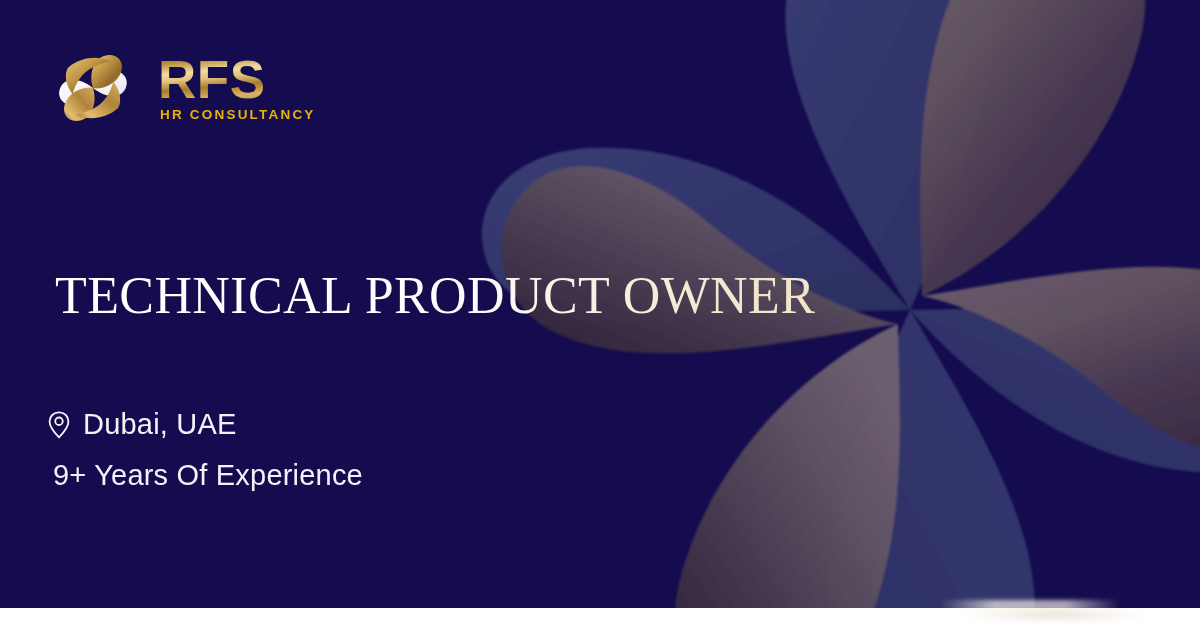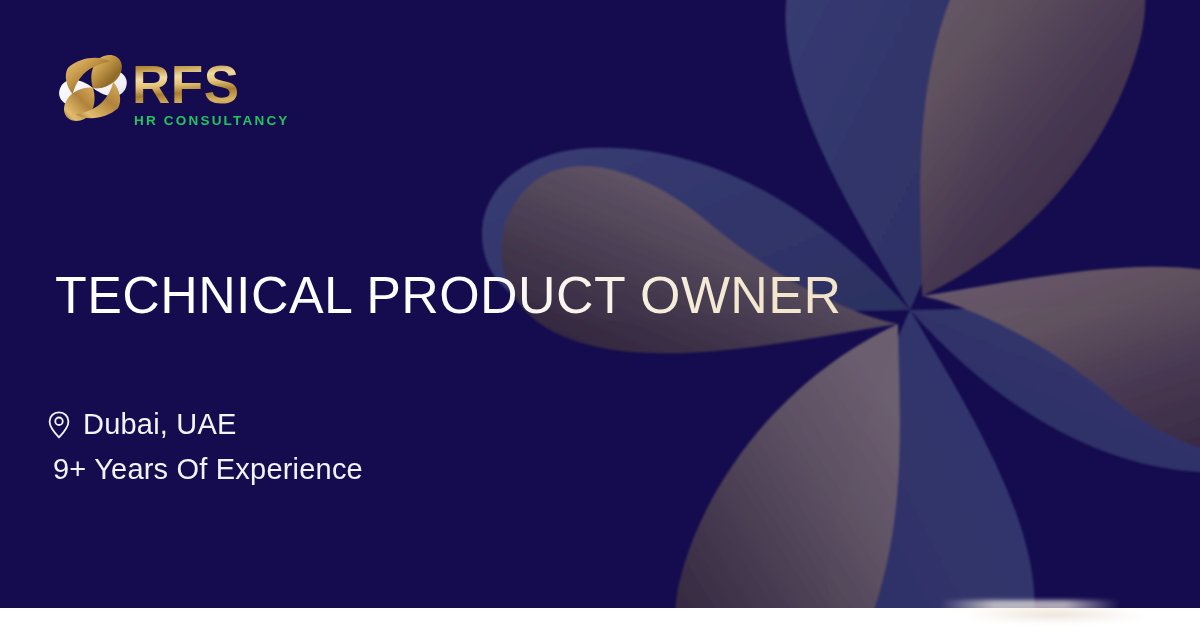--- a/index.html
+++ b/index.html
@@ -69,22 +69,22 @@
     filter: blur(2px);
     pointer-events: none;
   }
 
   
   #logo {
     position: absolute;
     left: 54px;
     top: 48px;
     display: flex;
-    align-items: flex-end;
-    gap: 0;
+    align-items: center;
+    gap: 26px;
   }
   #logo-mark { width: 78px; height: 80px; flex: none; }
   #logo-mark svg { display: block; width: 100%; height: 100%; }
   #logo-words {
     display: flex;
     flex-direction: column;
     align-items: flex-start;
     padding-top: 2px;
   }
   #logo-wordmark {
@@ -102,21 +102,21 @@
         #bb9341 100%);
     -webkit-background-clip: text;
     background-clip: text;
     color: transparent;
     -webkit-text-fill-color: transparent;
   }
   #logo-subtitle {
     font-size: 13.5px;
     font-weight: 700;
     letter-spacing: 2.2px;
-    color: #22c55e;
+    color: #eab308;
     margin-top: 3px;
     margin-left: 2px;
   }
 
   
   #job-title {
     position: absolute;
     left: 55px;
     top: 232px;
     font-size: 52px;
@@ -126,31 +126,32 @@
     white-space: nowrap;
     background: linear-gradient(90deg,
         #ffffff 0%,
         #fdfdff 52%,
         #f7f0e3 72%,
         #f3e7cf 88%,
         #f1e4c9 100%);
     -webkit-background-clip: text;
     background-clip: text;
     color: transparent;
+    font-family: Liberation Serif, serif;
     -webkit-text-fill-color: transparent;
   }
 
   
   #meta {
     position: absolute;
     left: 46px;
     top: 408px;
     display: flex;
     flex-direction: column;
-    gap: 12px;
+    gap: 18px;
     text-align: center;
   }
   .meta-row {
     display: flex;
     align-items: center;
     gap: 11px;
   }
   .meta-icon { width: 26px; height: 30px; flex: none; display: block; }
   .meta-icon svg { display: block; width: 100%; height: 100%; }
   .meta-text {

